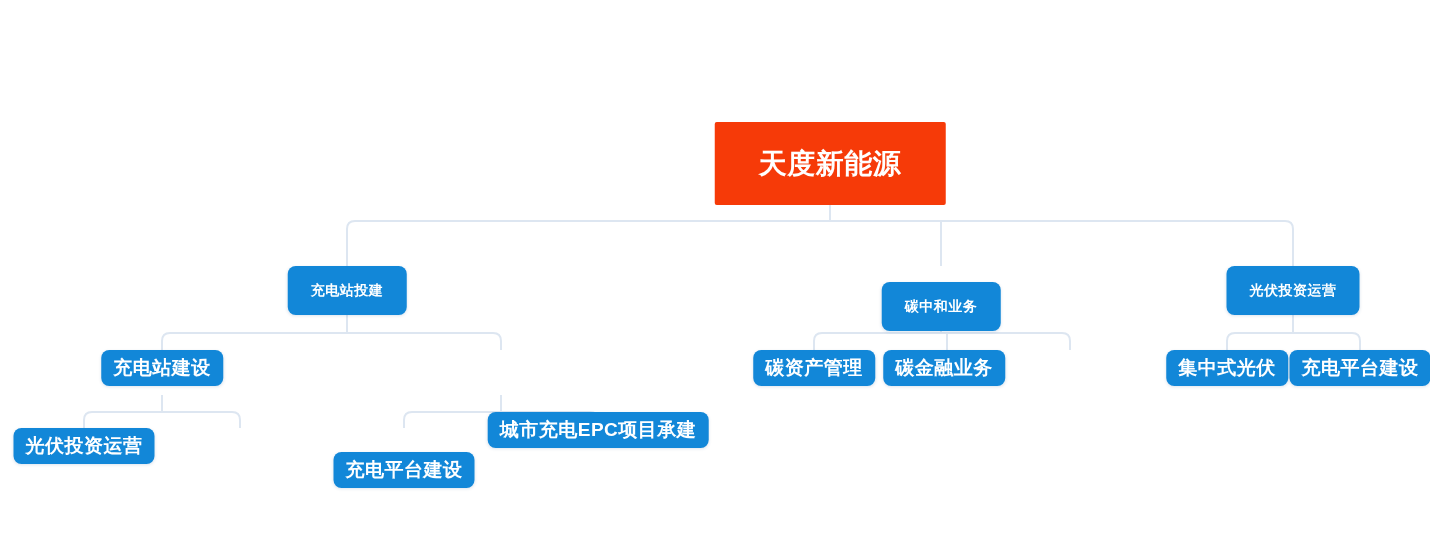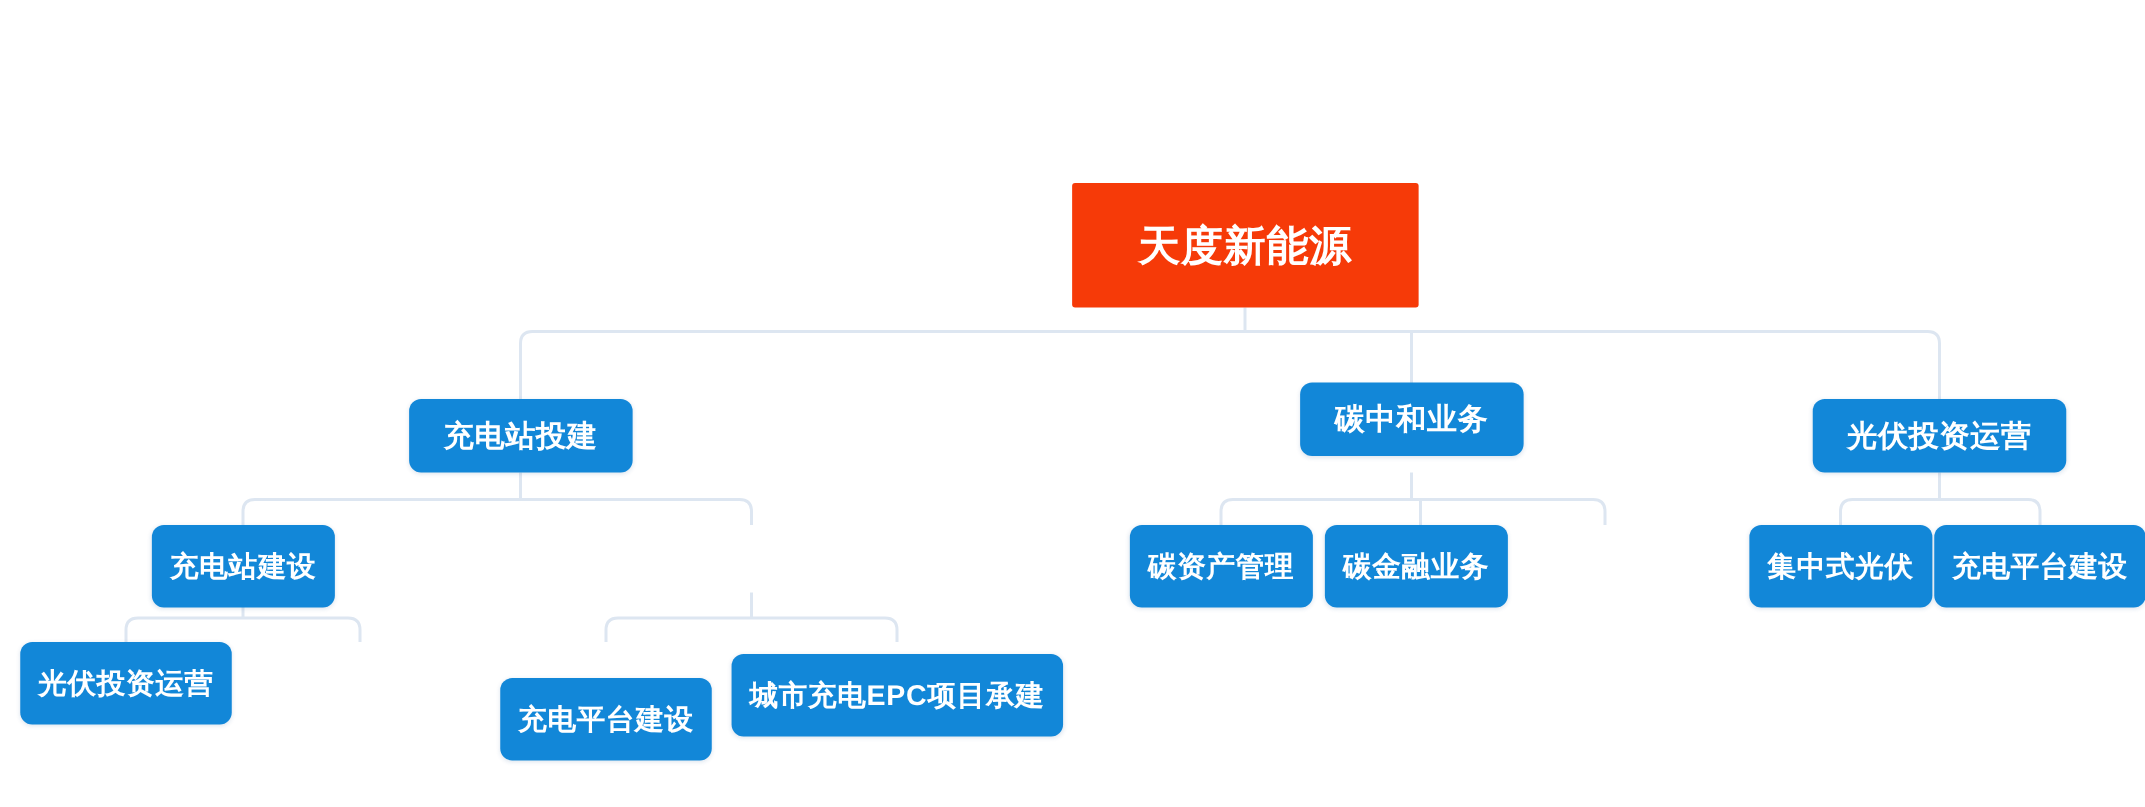--- a/index.html
+++ b/index.html
@@ -49,22 +49,22 @@
     cursor: default;
   }
   .node.root {
     background: var(--root-bg);
     height: 83px;
     padding: 12px 44px;
     font-size: 28px;
     border-radius: 2px;
     box-shadow: none;
   }
-  .node.l2 { height: 49px; padding: 0 23px; font-size: 20px; }
-  .node.l3, .node.l4 { height: 55px; padding: 0 12px; font-size: 19px; }
+  .node.l2 { height: 49px; padding: 0 23px; font-size: 14px; }
+  .node.l3, .node.l4 { height: 36px; padding: 0 12px; font-size: 19px; }
 </style>
 </head>
 <body>
 
 <div class="canvas">
 
   <svg class="connectors" viewBox="0 0 1430 538" xmlns="http://www.w3.org/2000/svg">
 
     <path d="M347 266 L347 229 Q347 221 355 221 L1285 221 Q1293 221 1293 229 L1293 266"></path>
     <path d="M830 205 L830 221"></path>
@@ -83,26 +83,26 @@
     <path d="M84 428 L84 420 Q84 412 92 412 L232 412 Q240 412 240 420 L240 428"></path>
     <path d="M162 395 L162 412"></path>
 
     <path d="M404 428 L404 420 Q404 412 412 412 L590 412 Q598 412 598 420 L598 428"></path>
     <path d="M501 395 L501 412"></path>
   </svg>
 
   <div class="node root" style="left:830px; top:122px">天度新能源</div>
 
   <div class="node l2" style="left:347px; top:266px">充电站投建</div>
-  <div class="node l2" style="left:941px; top:255px">碳中和业务</div>
+  <div class="node l2" style="left:941px; top:282px">碳中和业务</div>
   <div class="node l2" style="left:1293px; top:266px">光伏投资运营</div>
 
   <div class="node l3" style="left:162px; top:350px">充电站建设</div>
   <div class="node l3" style="left:814px; top:350px">碳资产管理</div>
   <div class="node l3" style="left:944px; top:350px">碳金融业务</div>
   <div class="node l3" style="left:1227px; top:350px">集中式光伏</div>
   <div class="node l3" style="left:1360px; top:350px">充电平台建设</div>
 
   <div class="node l4" style="left:84px; top:428px">光伏投资运营</div>
   <div class="node l4" style="left:404px; top:452px">充电平台建设</div>
-  <div class="node l4" style="left:598px; top:436px">城市充电EPC项目承建</div>
+  <div class="node l4" style="left:598px; top:412px">城市充电EPC项目承建</div>
 
 </div>
 
 </body></html>

